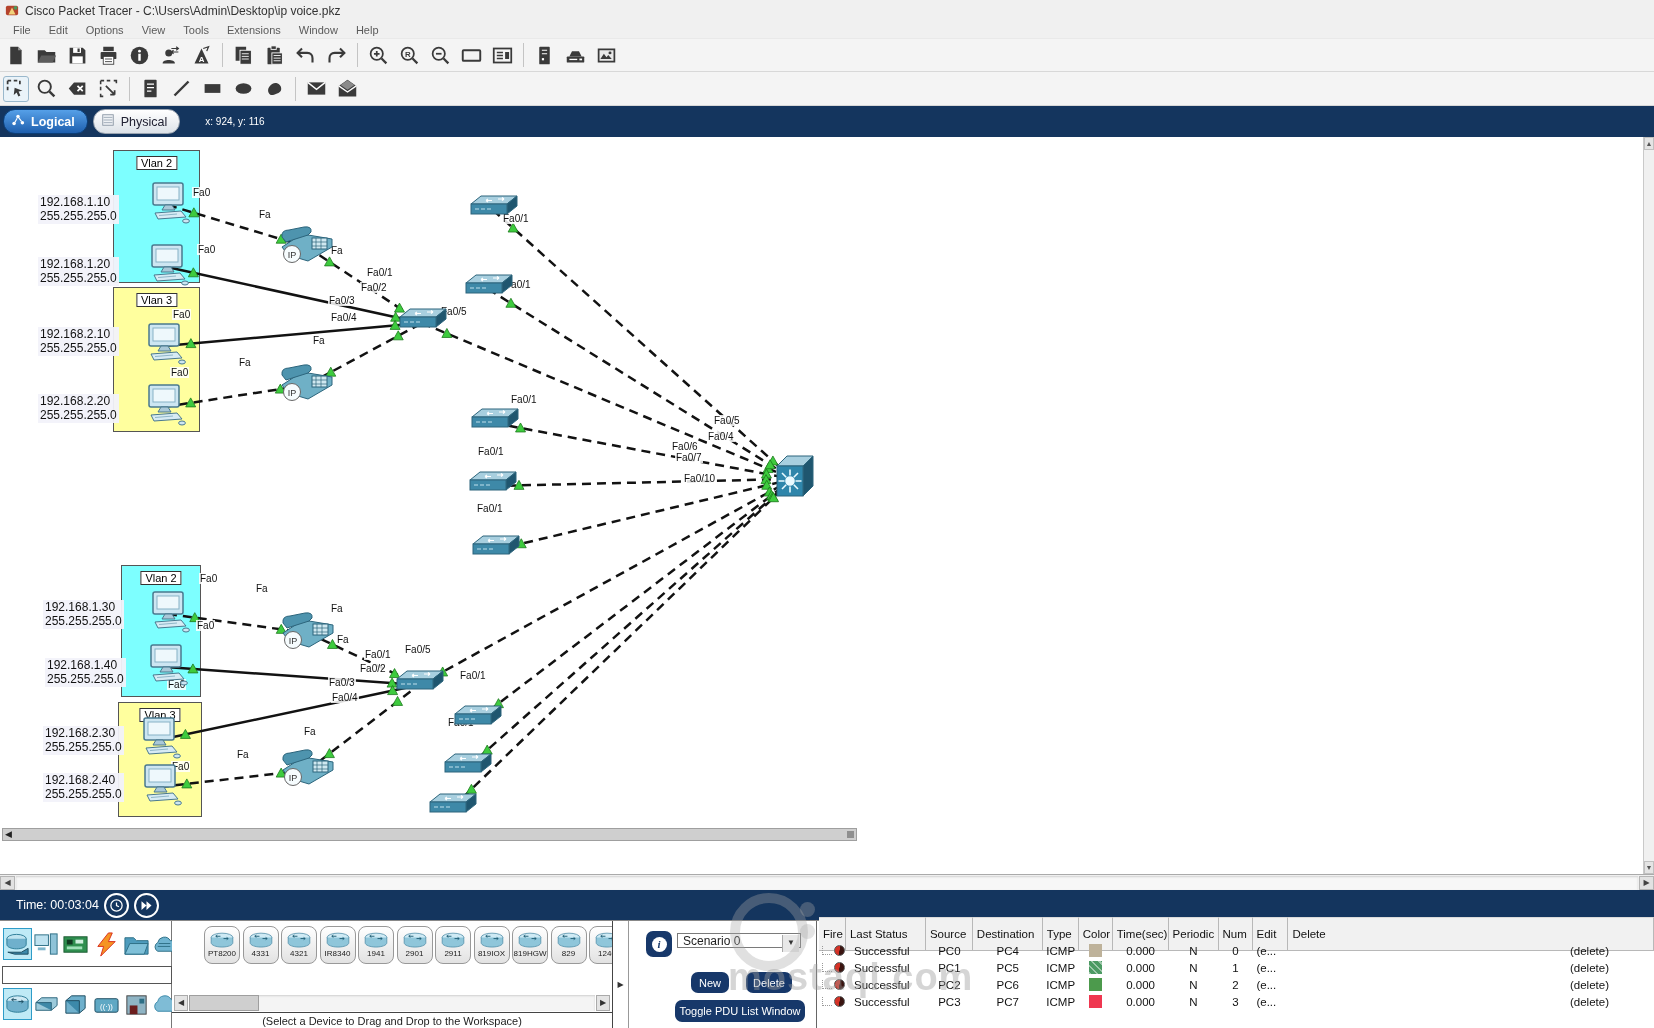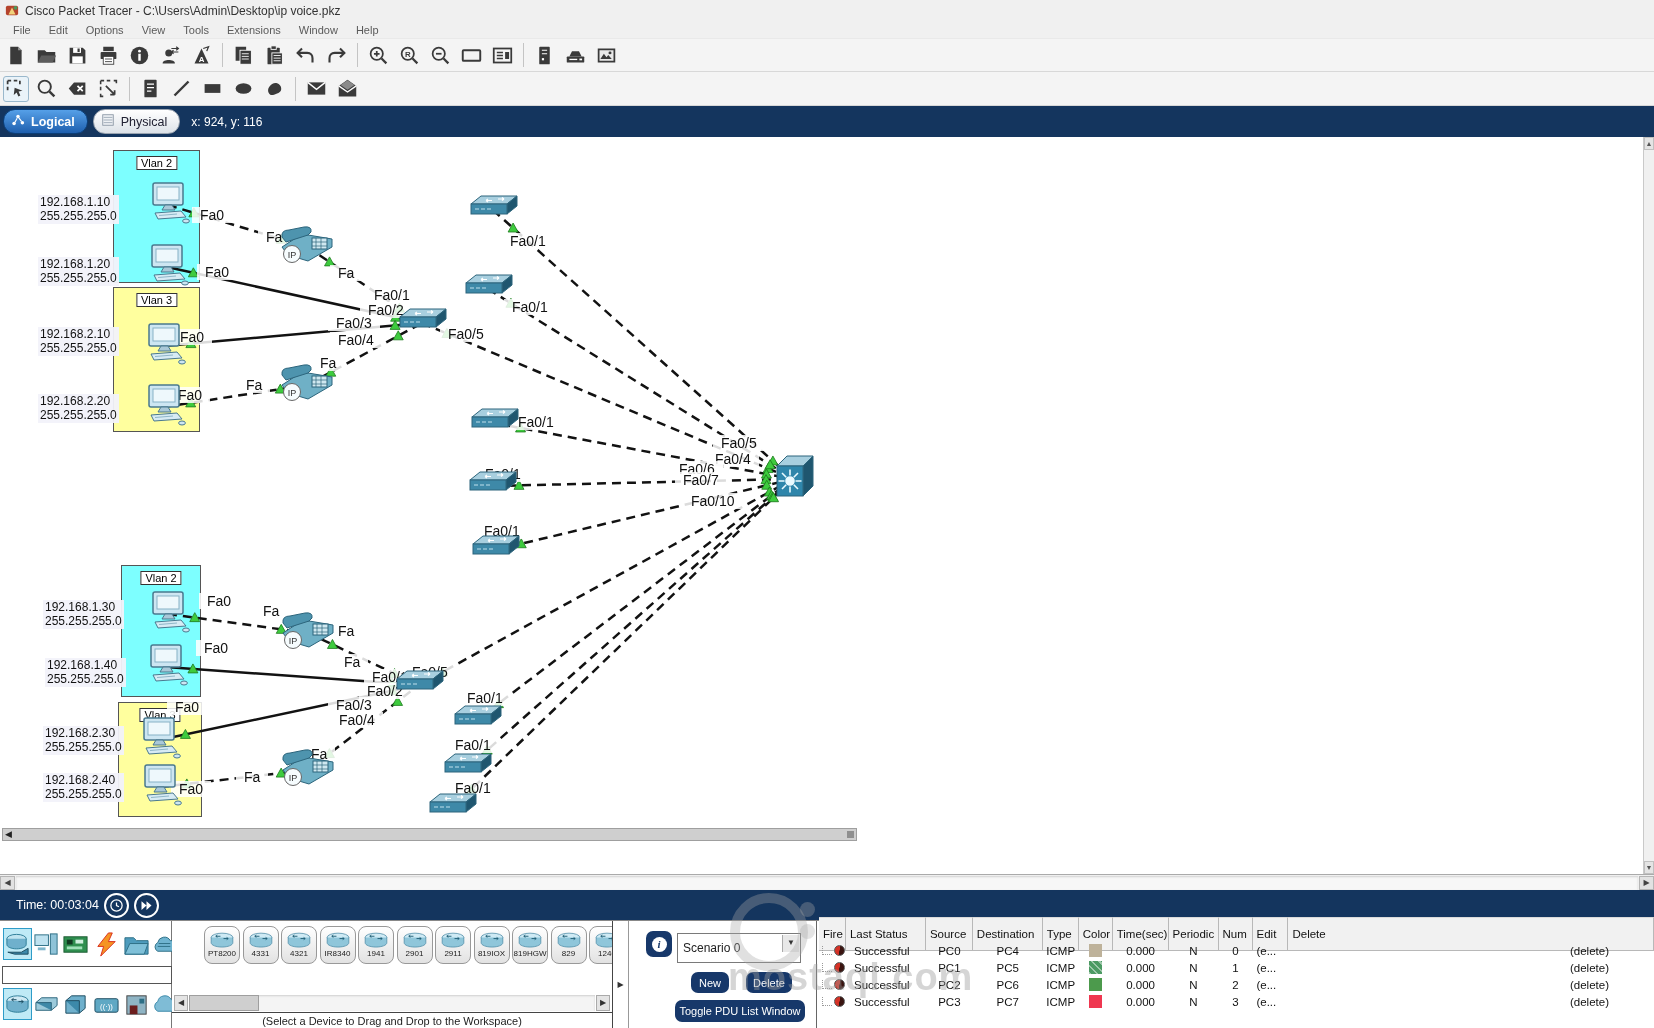--- a/index.html
+++ b/index.html
@@ -13,27 +13,27 @@
 #toolbar-sub{top:72px;height:34px;}
 .tbtn{width:26px;height:26px;margin:0 2.5px;display:flex;align-items:center;justify-content:center;border-radius:3px;}
 .tbtn svg{width:21px;height:21px;}
 .tbtn.selected{border:1px solid #9ab8cc;background:#eaf3f9;box-sizing:border-box;}
 .tsep{width:1px;height:24px;background:#c4c4c4;margin:0 5px;}
 .tabbar{position:absolute;left:0;top:106px;width:100%;height:31px;background:#14355e;display:flex;align-items:center;gap:5px;padding-left:3px;box-sizing:border-box;}
 .pill{height:23px;border-radius:12px;display:flex;align-items:center;gap:6px;padding:0 12px 0 7px;font-size:12.5px;}
 .pill.logical{background:linear-gradient(#56a0e8,#1e5fae);border:1px solid #0b3e78;color:#fff;font-weight:bold;}
 .pill.physical{background:linear-gradient(#ffffff,#dde2e8);border:1px solid #9aa4b0;color:#223;}
 .pill svg{width:14px;height:14px;}
-.coords{color:#fff;font-size:12px;margin-left:6px;}
+.coords{color:#fff;font-size:10px;margin-left:20px;}
 
 .canvas{position:absolute;left:0;top:137px;width:1654px;height:737px;background:#fff;overflow:hidden;}
 .vbox{position:absolute;z-index:1;border:1px solid #555;box-sizing:border-box;}
 .vbox .vlabel{position:absolute;top:5px;left:50%;transform:translateX(-50%);background:#fff;border:1px solid #333;font-size:11px;padding:0 4px;white-space:nowrap;}
 #linkhost{position:absolute;left:0;top:0;z-index:2;}
-.plabel{position:absolute;z-index:3;font-size:14px;color:#111;background:rgba(255,255,255,.85);padding:0 8px;white-space:nowrap;margin-top:20px;}
+.plabel{position:absolute;z-index:3;font-size:10px;color:#111;background:rgba(255,255,255,.85);padding:0 1px;white-space:nowrap;}
 .iplabel{position:absolute;z-index:3;font-size:12px;color:#111;background:rgba(242,242,250,.95);padding:0 2px;line-height:1.2;white-space:nowrap;}
 .node{position:absolute;z-index:4;transform:translate(-50%,-50%);}
 .canvas-thumb{position:absolute;z-index:5;left:2px;top:691px;width:855px;height:13px;background:#cfcfcf;border:1px solid #9f9f9f;box-sizing:border-box;}
 .canvas-thumb .larr{position:absolute;left:2px;top:0px;font-size:9px;color:#222;line-height:11px;}
 .canvas-thumb .endcap{position:absolute;right:2px;top:2px;width:7px;height:7px;background:#8f8f8f;}
 .vscroll{position:absolute;right:0;top:0;width:11px;height:737px;background:#f0f0f0;border-left:1px solid #c9c9c9;z-index:5;box-sizing:border-box;}
 .vscroll .arr{position:absolute;left:0;width:10px;height:13px;font-size:7px;text-align:center;color:#555;background:#e4e4e4;border:1px solid #c0c0c0;box-sizing:border-box;line-height:12px;}
 .hscroll{position:absolute;left:0;top:874px;width:100%;height:16px;background:#efefef;border-top:1px solid #aaa;box-sizing:border-box;}
 .hscroll .btn{position:absolute;top:1px;width:15px;height:14px;background:#e2e2e2;border:1px solid #b5b5b5;font-size:8px;color:#444;text-align:center;line-height:12px;box-sizing:border-box;}
 .hscroll .track{position:absolute;left:16px;right:16px;top:1px;height:14px;background:#f7f7f7;box-shadow:inset 0 1px 2px rgba(0,0,0,.15);}
@@ -55,21 +55,21 @@
 .model svg{width:30px;height:17px;}
 .pscroll{position:absolute;left:2px;top:74px;width:436px;height:17px;}
 .pscroll .ptrack{position:absolute;left:15px;right:15px;top:0;height:16px;background:#f4f4f4;box-shadow:inset 0 1px 2px rgba(0,0,0,.15);}
 .pscroll .pbtn{position:absolute;top:0;width:14px;height:16px;background:#e4e4e4;border:1px solid #aaa;font-size:8px;text-align:center;line-height:14px;color:#333;box-sizing:border-box;}
 .pscroll .pthumb{position:absolute;left:15px;top:0;width:70px;height:16px;background:#cfcfcf;border:1px solid #9f9f9f;box-sizing:border-box;}
 .hintbar{position:absolute;left:0;top:91px;width:100%;height:17px;border-top:1px solid #444;font-size:11px;color:#222;text-align:center;line-height:16px;box-sizing:border-box;}
 .pexpand{position:absolute;left:614px;top:56px;width:13px;height:17px;font-size:8px;color:#333;text-align:center;line-height:16px;}
 .scenario{position:absolute;left:628px;top:0;width:188px;height:108px;border-left:1px solid #999;box-sizing:border-box;}
 .infobtn{position:absolute;left:17px;top:10px;width:26px;height:26px;background:#17386a;border-radius:7px;display:flex;align-items:center;justify-content:center;}
 .infobtn .icirc{width:15px;height:15px;border-radius:50%;background:#fff;color:#17386a;font-size:11px;font-weight:bold;text-align:center;line-height:15px;font-family:"Liberation Serif",serif;font-style:italic;}
-.scdrop{position:absolute;left:48px;top:12px;width:124px;height:30px;background:#fff;border:1px solid #7a7a7a;font-size:12px;color:#222;display:flex;align-items:center;padding-left:5px;box-sizing:border-box;}
+.scdrop{position:absolute;left:48px;top:12px;width:124px;height:15px;background:#fff;border:1px solid #7a7a7a;font-size:12px;color:#222;display:flex;align-items:center;padding-left:5px;box-sizing:border-box;}
 .scdrop .darr{position:absolute;right:1px;top:1px;width:16px;height:17px;background:#e8e8e8;border-left:1px solid #aaa;font-size:8px;text-align:center;line-height:16px;color:#333;}
 .navybtn{position:absolute;background:#17386a;color:#fff;font-size:11px;border-radius:7px;display:flex;align-items:center;justify-content:center;white-space:nowrap;}
 .pduwin{position:absolute;left:816px;top:0;width:838px;height:108px;border-left:1px solid #666;box-sizing:border-box;background:#fff;}
 .pdutable{position:absolute;left:2px;top:4px;right:0;}
 .prow{display:flex;height:17px;align-items:center;}
 .pcell{font-size:11.5px;color:#111;box-sizing:border-box;height:34px;display:flex;align-items:center;overflow:hidden;}
 .prow.head .pcell{background:#f1f1f1;border-right:1px solid #b8b8b8;border-bottom:1px solid #b8b8b8;border-top:1px solid #dadada;padding-left:4px;}
 .treedot{display:inline-block;width:9px;height:8px;border-left:1px dotted #999;border-bottom:1px dotted #999;margin-left:3px;}
 .fireball{display:inline-block;width:9px;height:9px;border-radius:50%;background:linear-gradient(100deg,#d63226 48%,#3a1410 52%);border:1px solid #555;margin-left:2px;}
 .swatch{display:inline-block;width:13px;height:13px;}

